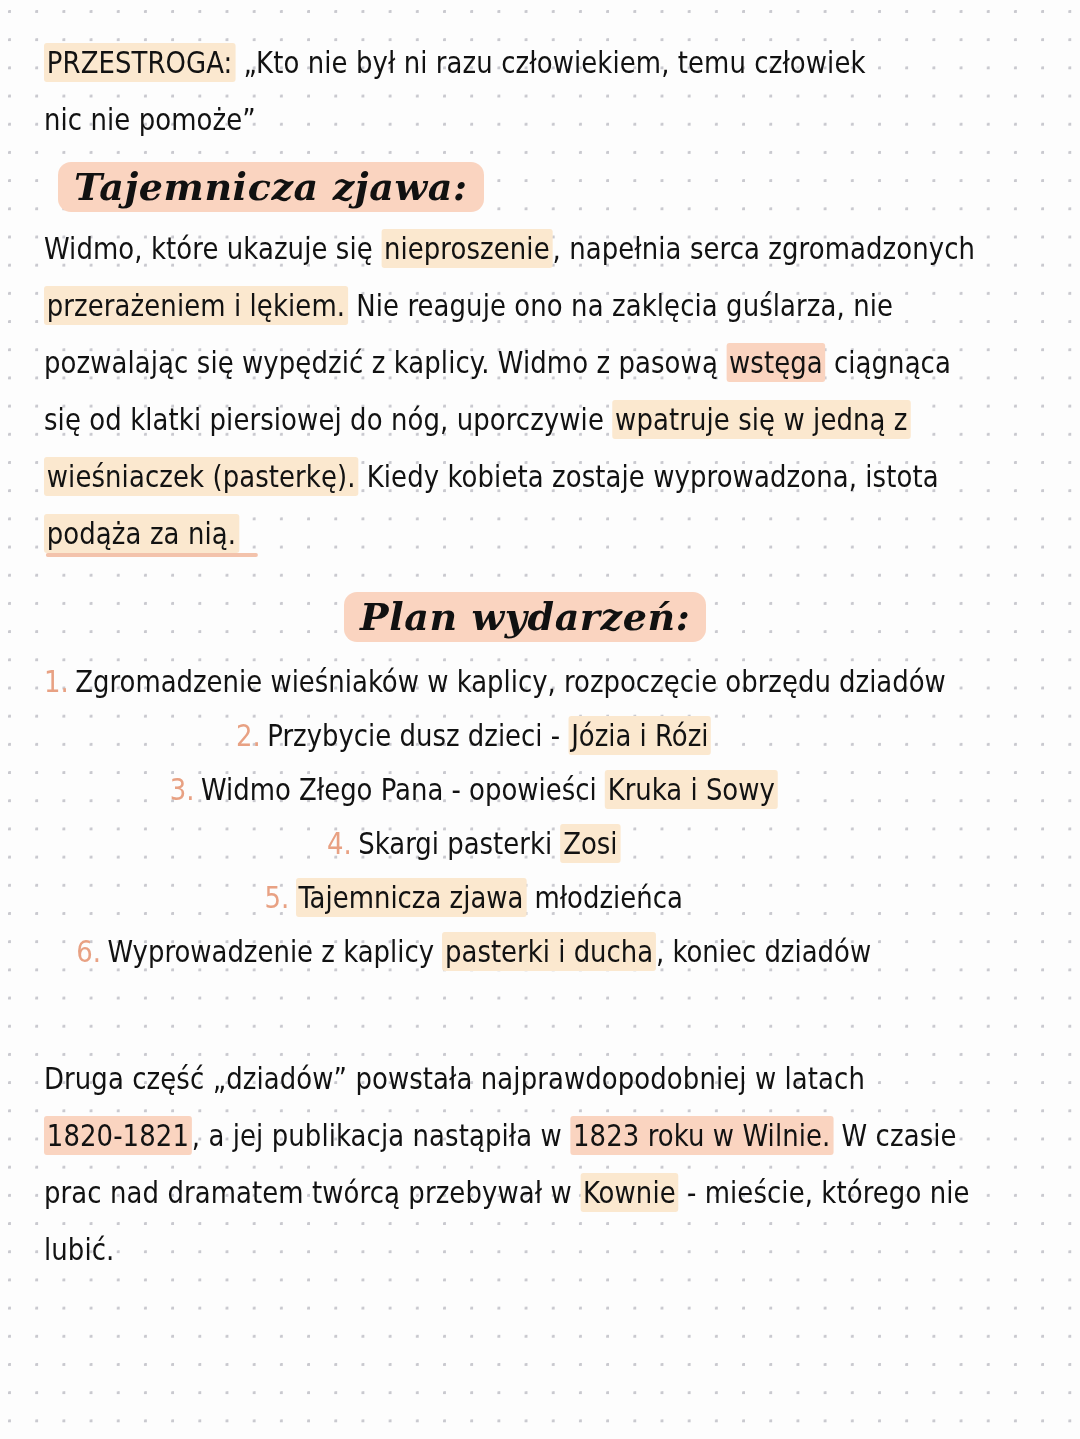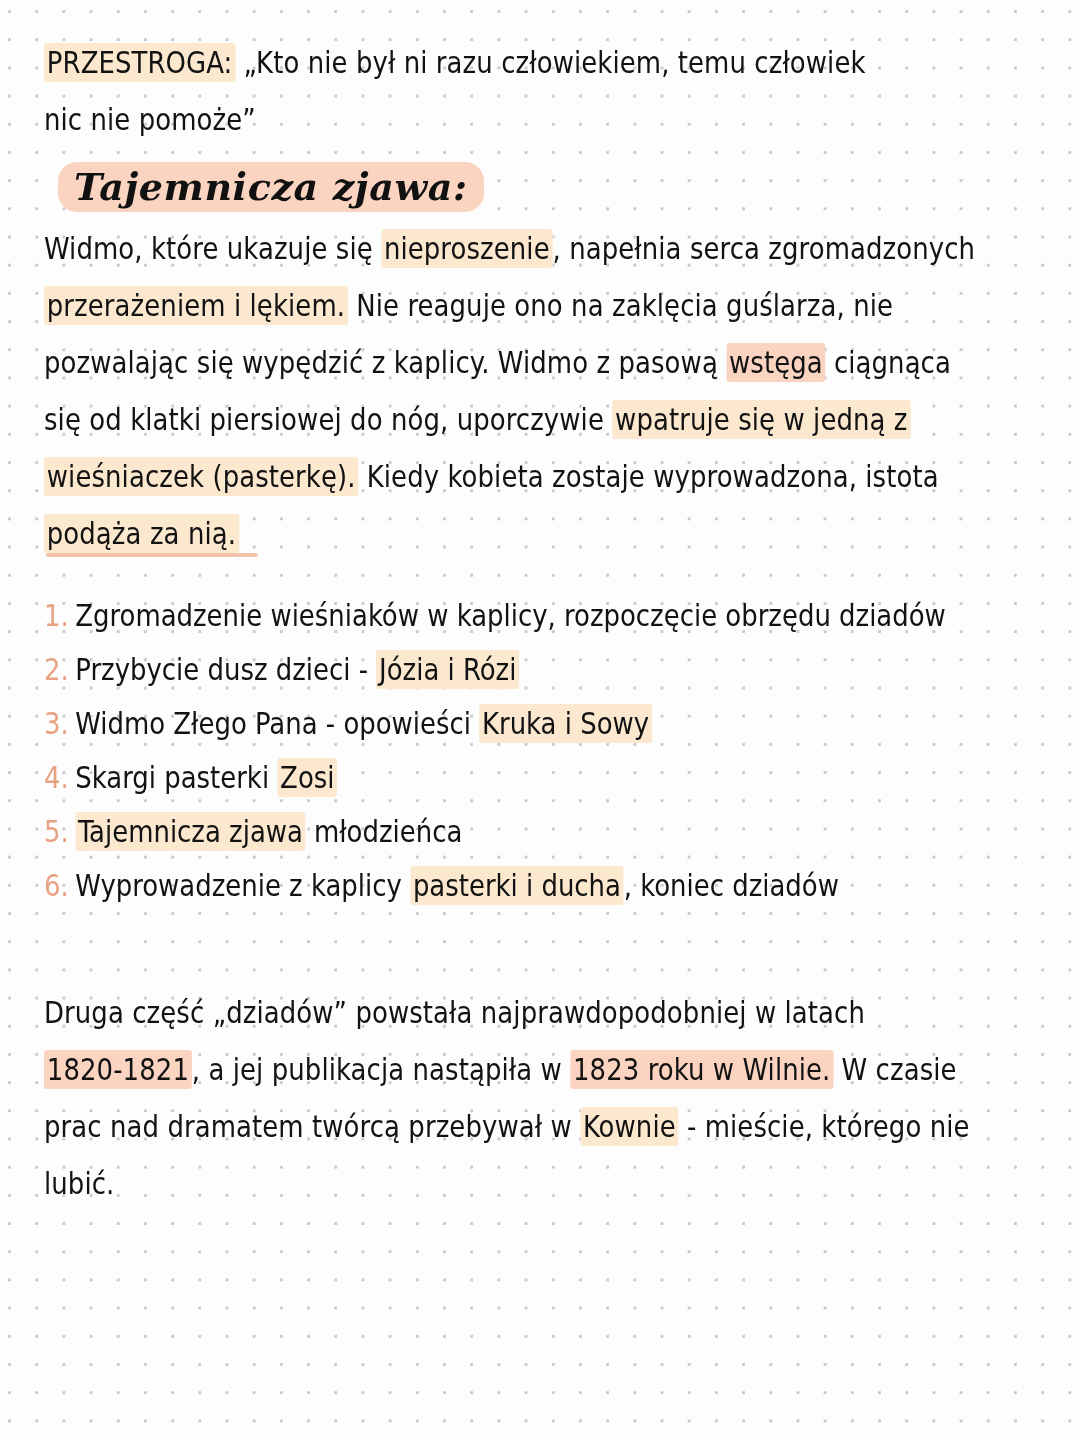--- a/index.html
+++ b/index.html
@@ -59,21 +59,21 @@
     font-size: 38px;
     line-height: 66px;
     color: #111111;
     letter-spacing: 0.6px;
     white-space: nowrap;
     position: relative;
     transform: none;
   }
   .heading .hl-pink {
     padding: 2px 16px 3px 16px;
-    border-radius: 19px;
+    border-radius: 13px;
   }
 
   .heading.indent-sm { margin-left: 14px; }
   .heading.center    { margin-left: 300px; }
 
   
   .hl-cream {
     background-color: #fbe8cf;
     border-radius: 3px;
     padding: 1px 3px 2px 3px;
@@ -92,20 +92,21 @@
   .underline-stroke {
     position: absolute;
     height: 4px;
     background-color: #f3c3ac;
     border-radius: 3px;
   }
 
   
   .list {
     margin-top: 4px;
+    text-align: center;
   }
   .list-item {
     position: relative;
     font-family: "DejaVu Sans Condensed", "Liberation Sans Narrow", "Liberation Sans", sans-serif;
     font-size: 31px;
     line-height: 54px;
     color: #121212;
     white-space: nowrap;
     transform: scaleX(0.93);
     transform-origin: left center;
@@ -159,20 +160,23 @@
       <span class="hl-cream">wieśniaczek (pasterkę).</span><span> Kiedy kobieta zostaje wyprowadzona, istota</span>
     </div>
 
     <div class="line">
       <span class="hl-cream">podąża za nią.</span>
       <span class="underline-stroke" style="left:2px; top:48px; width:228px;"></span>
     </div>
 
     <div class="gap-md"></div>
 
+    <div class="heading center">
+      <span class="hl-pink">Plan wydarzeń:</span>
+    </div>
 
     <div class="list">
       <div class="list-item">
         <span class="list-num">1.</span><span>Zgromadzenie wieśniaków w kaplicy, rozpoczęcie obrzędu dziadów</span>
       </div>
       <div class="list-item">
         <span class="list-num">2.</span><span>Przybycie dusz dzieci - </span><span class="hl-cream">Józia i Rózi</span>
       </div>
       <div class="list-item">
         <span class="list-num">3.</span><span>Widmo Złego Pana - opowieści </span><span class="hl-cream">Kruka i Sowy</span>

